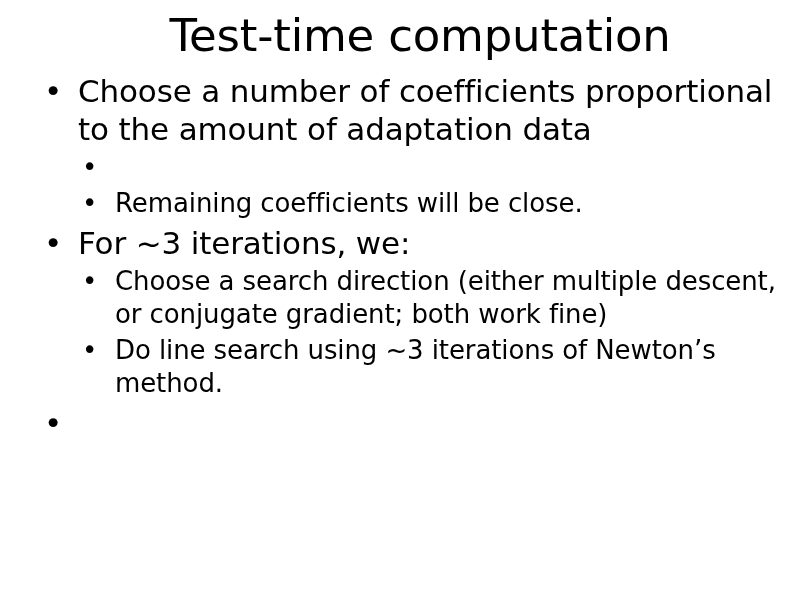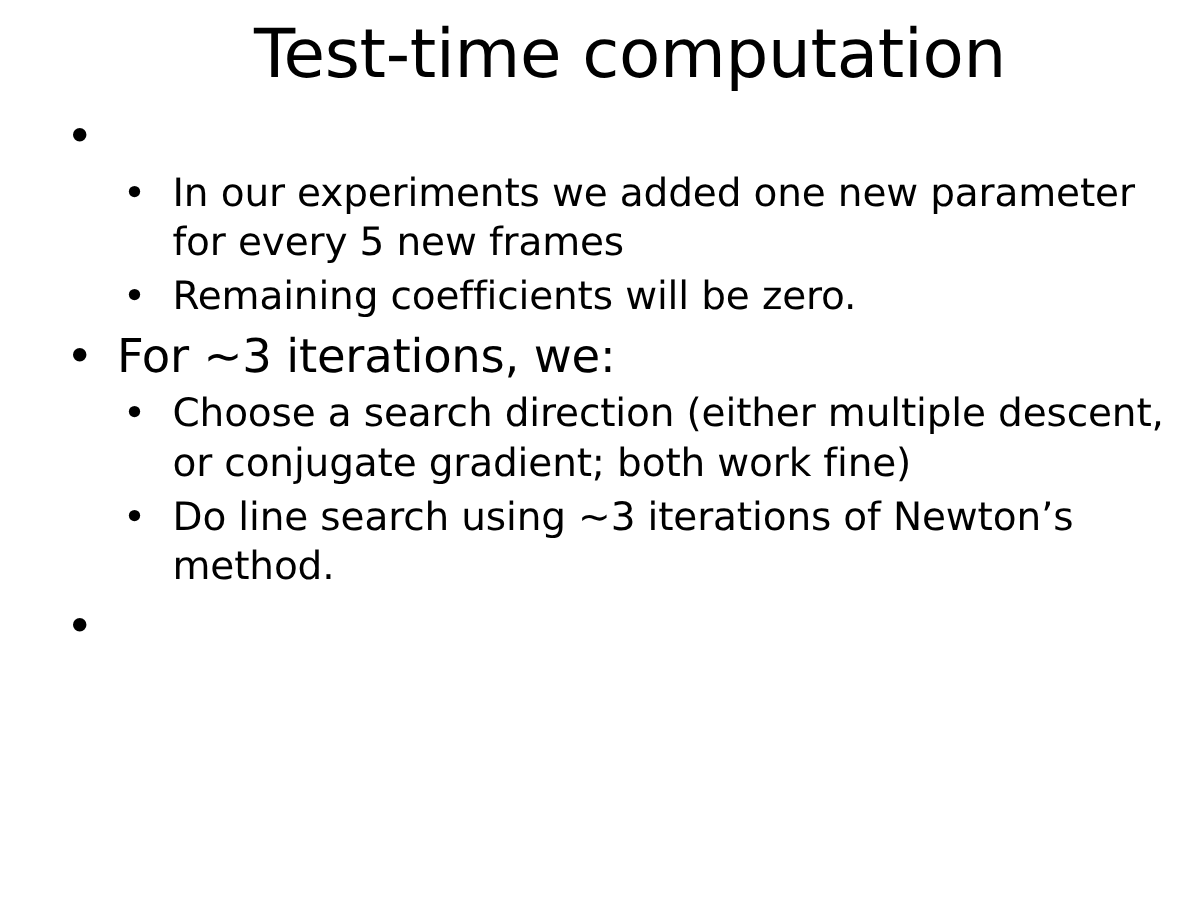--- a/index.html
+++ b/index.html
@@ -111,30 +111,30 @@
 <body>
 
 <div class="slide" style="background: rgb(255, 255, 255); color: rgb(0, 0, 0);">
 
   <div class="slide-title">Test-time computation</div>
 
   <div class="body-list">
 
     <div class="bullet-row level-1">
       <span class="bullet-mark">•</span>
+      <span class="bullet-text">Choose a number of coefficients proportional to the amount of adaptation data</span>
     </div>
 
     <div class="bullet-row level-2 gap-before-sub">
       <span class="bullet-mark">•</span>
-      <span class="bullet-text">In our experiments we added one new parameter for every 5 new frames</span>
     </div>
 
     <div class="bullet-row level-2 gap-before-sub">
       <span class="bullet-mark">•</span>
-      <span class="bullet-text">Remaining coefficients will be zero.</span>
+      <span class="bullet-text">Remaining coefficients will be close.</span>
     </div>
 
     <div class="bullet-row level-1 gap-before-top">
       <span class="bullet-mark">•</span>
       <span class="bullet-text">For ~3 iterations, we:</span>
     </div>
 
     <div class="bullet-row level-2 gap-before-sub">
       <span class="bullet-mark">•</span>
       <span class="bullet-text">Choose a search direction (either multiple descent, or conjugate gradient; both work fine)</span>

